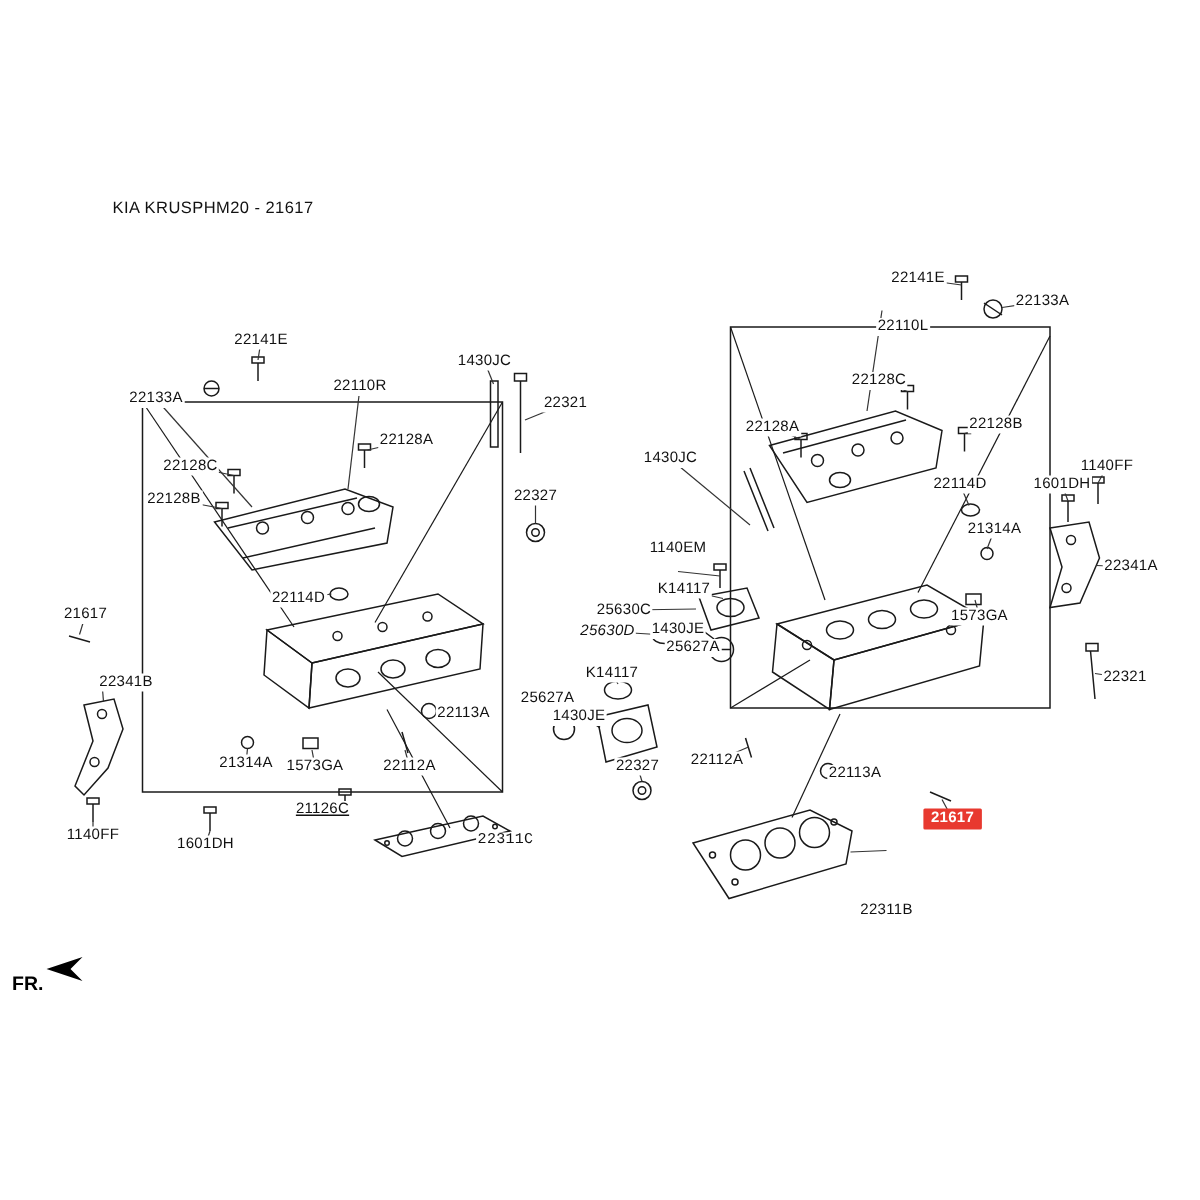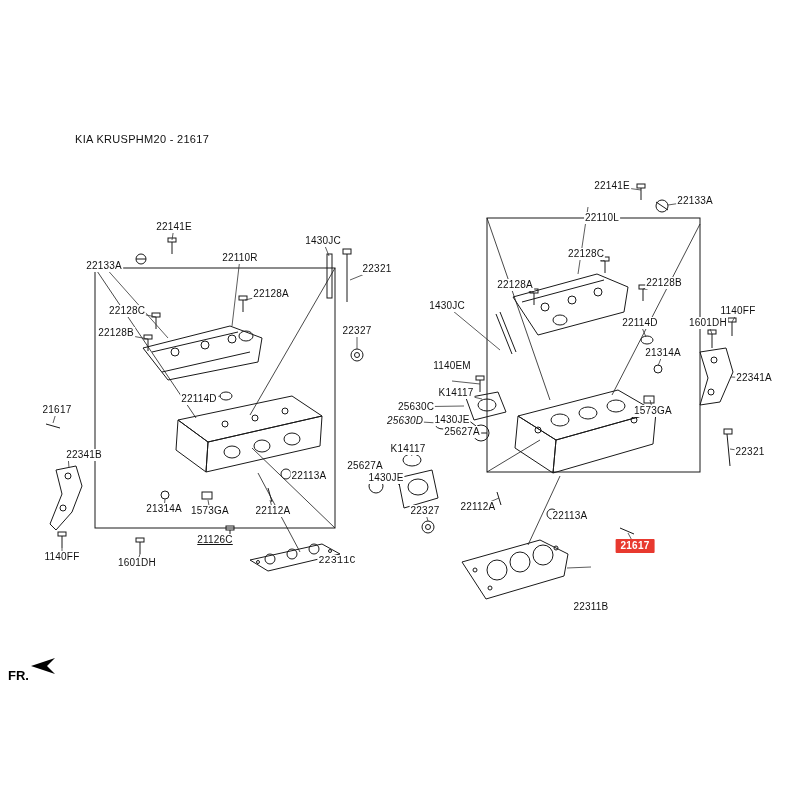--- a/index.html
+++ b/index.html
@@ -18,21 +18,21 @@
     pointer-events:auto;cursor:default;
   }
   .part-label.highlight{
     padding:1px 5px;border-radius:1px;font-weight:bold;
   }
   #page-title{
     position:absolute;left:75px;top:133px;font-size:11px;color:#111;
     letter-spacing:0.3px;
   }
   #fr-marker{
-    position:absolute;left:8px;top:656px;width:60px;height:30px;
+    position:absolute;left:8px;top:636px;width:60px;height:30px;
   }
   #fr-marker .fr-text{
     position:absolute;left:0;top:12px;font-size:13px;font-weight:bold;color:#000;
   }
   #fr-marker svg{position:absolute;left:20px;top:0;}
 </style>
 </head>
 <body>
 
 <div class="stage">

